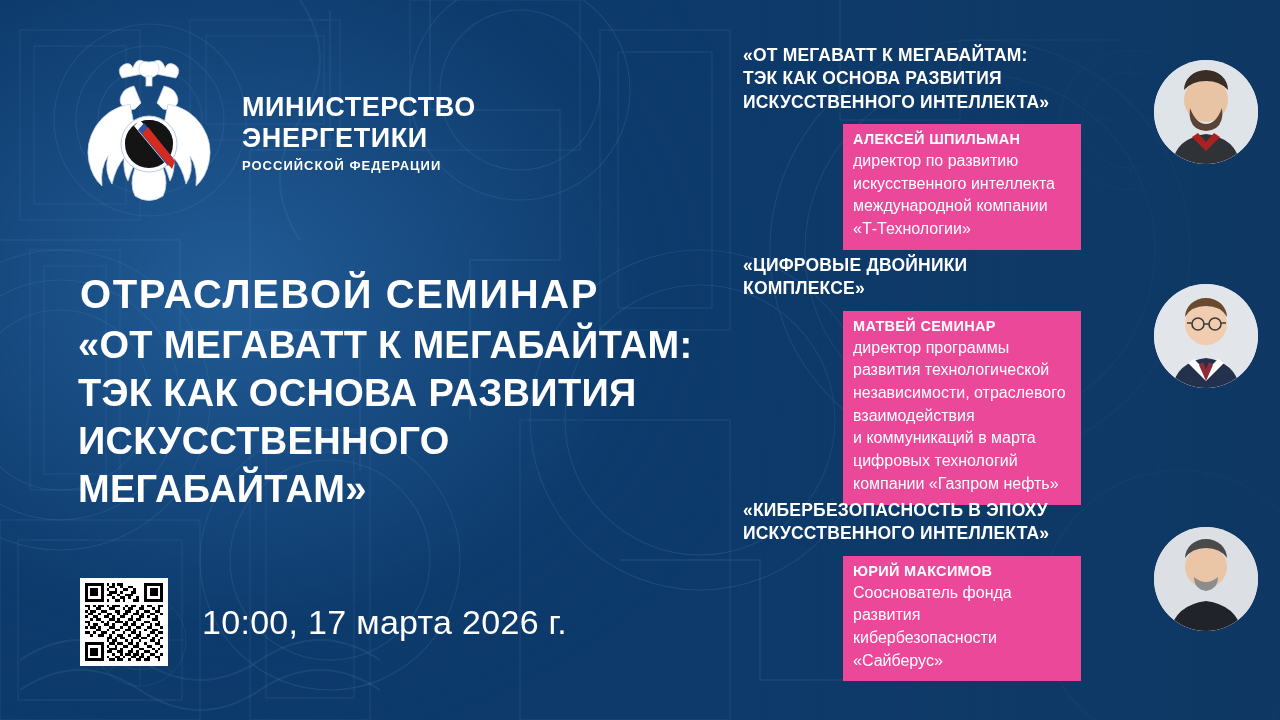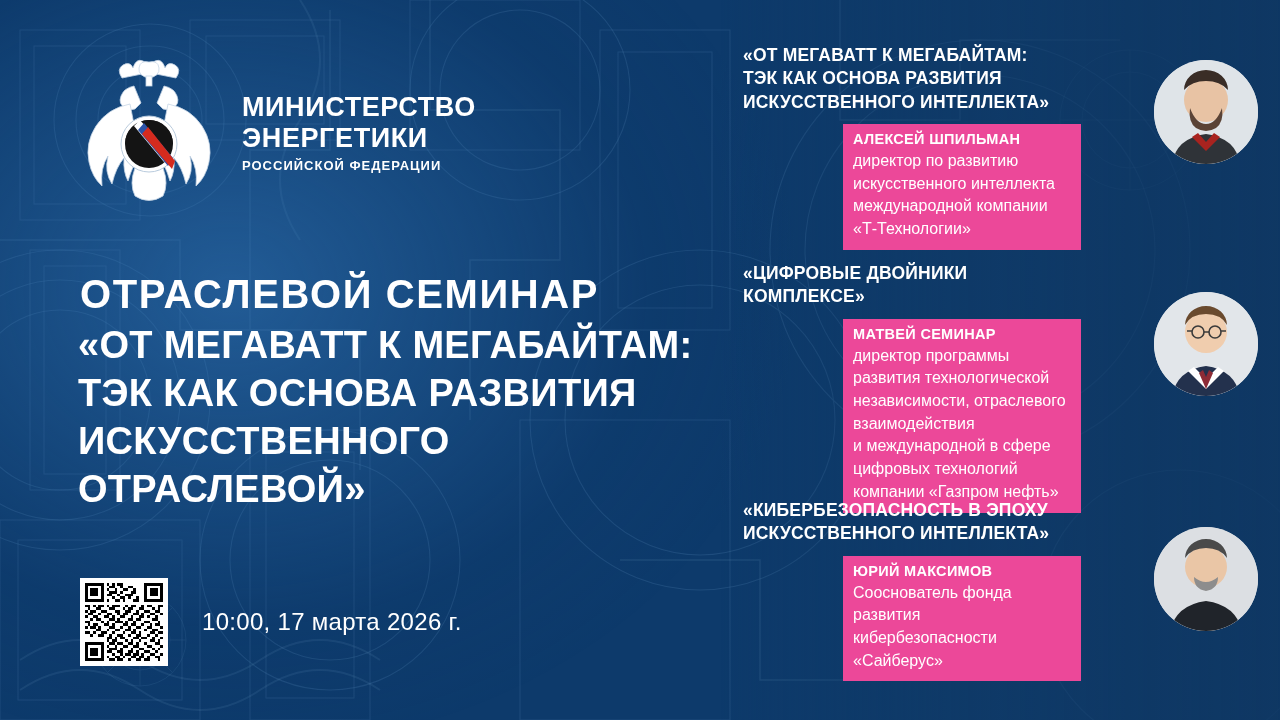--- a/index.html
+++ b/index.html
@@ -75,34 +75,34 @@
 
   .footer-row {
     position: absolute; left: 2px; top: 578px;
     display: flex; align-items: center; gap: 34px;
   }
   .qr {
     width: 88px; height: 88px; background: #ffffff; padding: 5px;
   }
   .qr svg { display: block; width: 78px; height: 78px; }
   .datetime {
-    color: #ffffff; font-size: 24px; font-weight: 400; letter-spacing: 0.3px; text-align: right;
+    color: #ffffff; font-size: 34px; font-weight: 400; letter-spacing: 0.3px; text-align: right;
   }
 
   
   .right {
     position: absolute;
     right: 0; top: 0; width: 545px; height: 100%;
     z-index: 5;
   }
   .speaker {
     position: absolute; left: 0; width: 545px;
   }
   .sp1 { top: 44px; }
-  .sp2 { top: 262px; }
+  .sp2 { top: 254px; }
   .sp3 { top: 499px; }
 
   .talk-title {
     color: #ffffff;
     font-size: 17.5px; font-weight: 700; line-height: 1.33;
     letter-spacing: 0.2px;
     width: 330px;
     margin-left: 8px;
   }
   .talk-title span { display:block; white-space: nowrap; }
@@ -241,21 +241,21 @@
         <div class="l3">РОССИЙСКОЙ ФЕДЕРАЦИИ</div>
       </div>
     </div>
 
     <div class="kicker">ОТРАСЛЕВОЙ СЕМИНАР</div>
 
     <div class="headline">
       <span>«ОТ МЕГАВАТТ К МЕГАБАЙТАМ:</span>
       <span>ТЭК КАК ОСНОВА РАЗВИТИЯ</span>
       <span>ИСКУССТВЕННОГО</span>
-      <span>ОТРАСЛЕВОЙ»</span>
+      <span>МЕГАБАЙТАМ»</span>
     </div>
 
     <div class="footer-row">
       <div class="qr">
         <svg viewBox="0 0 29 29" shape-rendering="crispEdges">
           <rect width="29" height="29" fill="#ffffff"></rect>
           <g fill="#000000">
             <rect x="0" y="0" width="7" height="7"></rect>
               <rect x="1" y="1" width="5" height="5" fill="#fff"></rect>
               <rect x="2" y="2" width="3" height="3"></rect>
@@ -485,21 +485,21 @@
     <div class="speaker sp2">
       <div class="talk-title">
         <span>«ЦИФРОВЫЕ ДВОЙНИКИ</span>
         <span>КОМПЛЕКСЕ»</span>
       </div>
       <div class="namecard">
         <div class="nm">МАТВЕЙ СЕМИНАР</div>
         <div class="role">
           <span>директор программы развития технологической</span>
           <span>независимости, отраслевого взаимодействия</span>
-          <span>и международной в сфере цифровых технологий</span>
+          <span>и коммуникаций в марта цифровых технологий</span>
           <span>компании «Газпром нефть»</span>
         </div>
       </div>
       <div class="portrait p2">
         <svg viewBox="0 0 104 104">
           <rect width="104" height="104" fill="#e2e6ea"></rect>
           <circle cx="52" cy="40" r="21" fill="#f0cdae"></circle>
           <path d="M31 33 a21 19 0 0 1 42 0 q-6 -11 -21 -11 q-15 0 -21 11 z" fill="#6a4a2e"></path>
           <g fill="none" stroke="#3b3b3b" stroke-width="1.6">
             <circle cx="44" cy="40" r="6"></circle>

